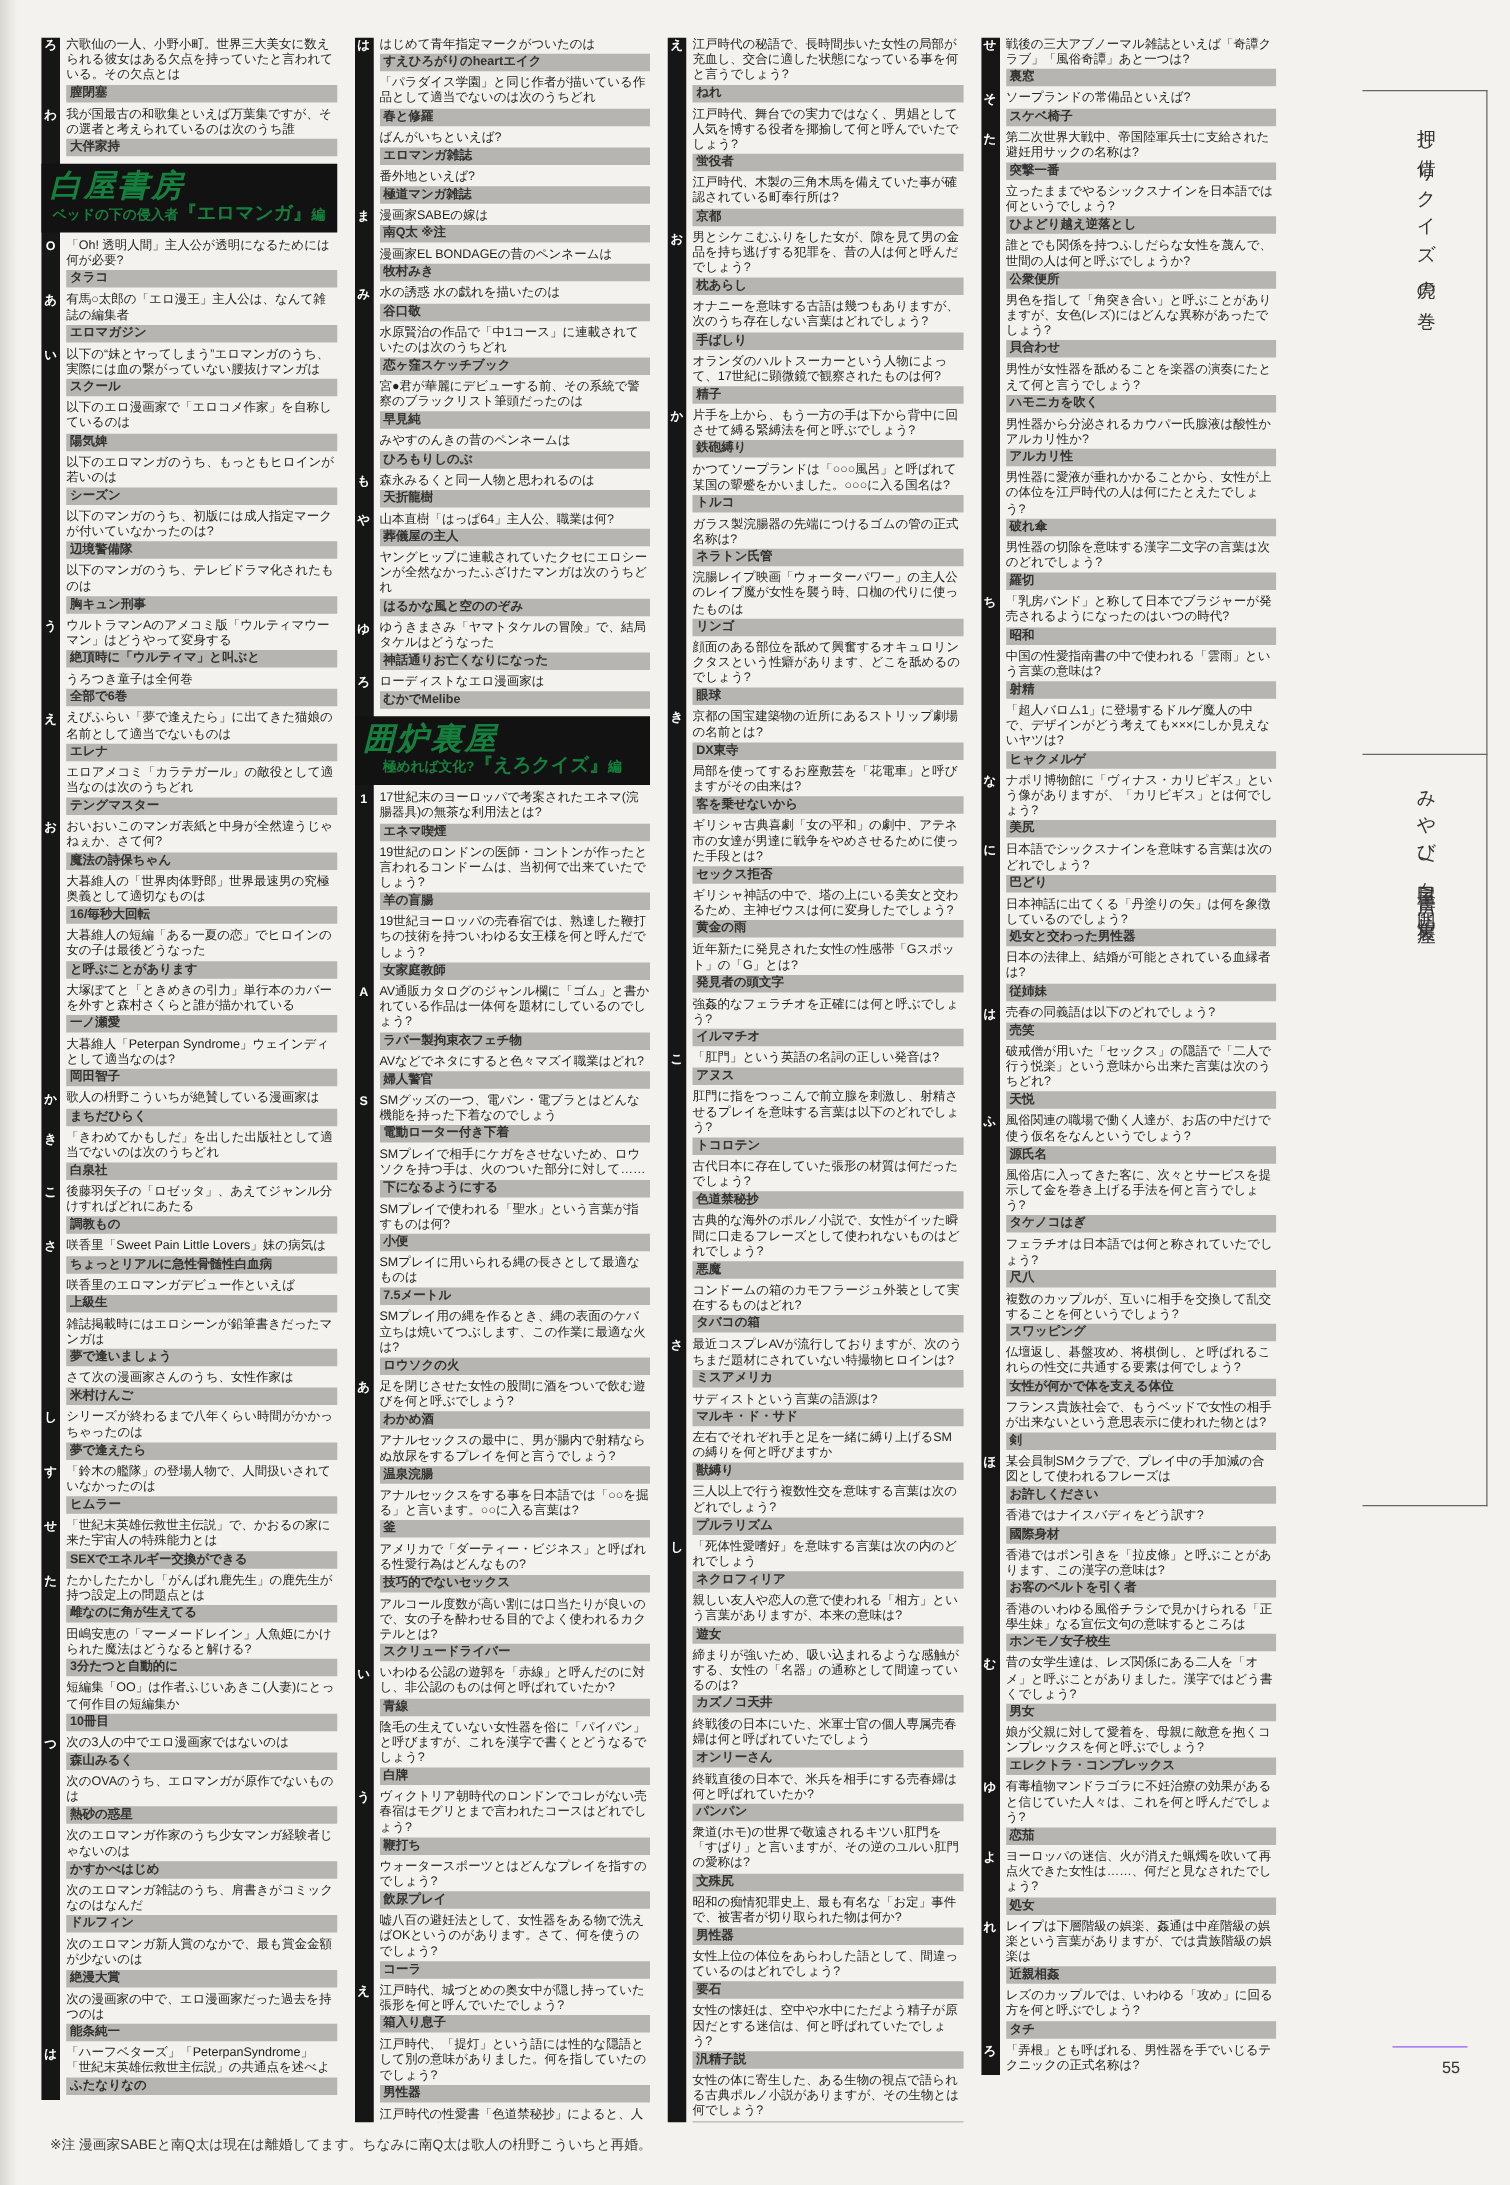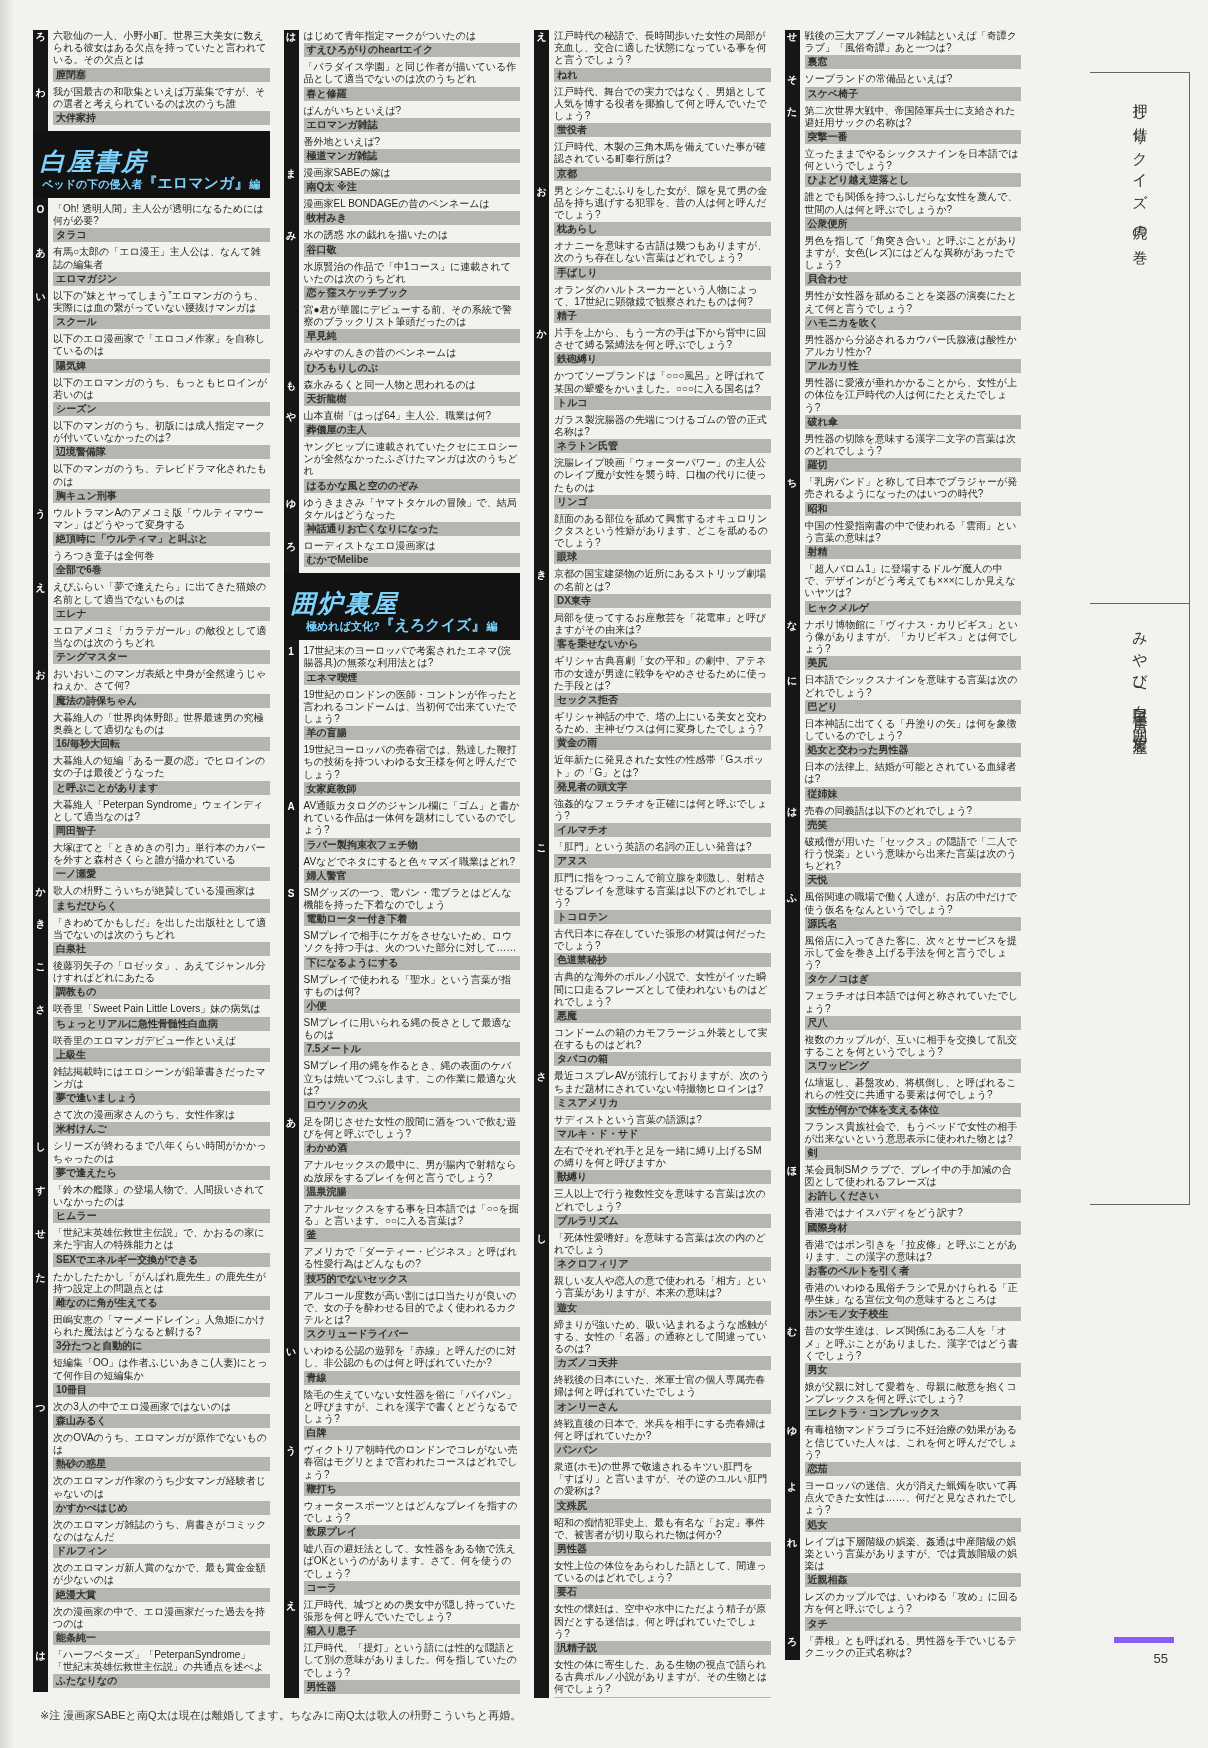--- a/index.html
+++ b/index.html
@@ -14,34 +14,34 @@
         align-items:start;overflow:hidden;}
   .col{position:relative;padding-left:0;max-height:1668px;overflow:hidden;}
   .col::before{content:"";position:absolute;left:0;top:0;bottom:0;width:15px;background:#161616;}
   .entry{position:relative;display:grid;grid-template-columns:15px 1fr;column-gap:5px;}
   .kana{color:#fff;font-weight:bold;font-size:10px;line-height:12px;text-align:center;
         padding-top:1px;z-index:1;}
   .q{margin:0 0 1px 0;font-size:10px;line-height:12.2px;color:#1f1f1f;
      letter-spacing:0;word-break:break-all;}
   .a{margin:1px 0 4px 0;font-size:10px;line-height:12px;background:#b6b5b1;
      color:#333;font-weight:bold;padding:1px 3px;word-break:break-all;}
-  .sec{background:#121212;color:#7dd3fc;padding:17px 7px 6px 7px;margin:2px 0 5px 0;
+  .sec{background:#121212;color:#15803d;padding:5px 7px 6px 7px;margin:2px 0 5px 0;
        position:relative;z-index:1;}
   .sec .t{font-size:25px;font-weight:bold;line-height:27px;letter-spacing:2px;font-style:italic;}
   .sec .s{font-size:11px;line-height:16px;font-weight:bold;text-align:center;}
   .sec .s b{font-size:15px;}
   
   .sidebar{position:absolute;right:18px;top:72px;width:100px;}
   .sb-box{border-top:1px solid #666;border-right:1px solid #666;
           display:flex;justify-content:center;}
   .sb-box:last-of-type{border-bottom:1px solid #666;}
   .vtext{writing-mode:vertical-rl;text-orientation:mixed;font-size:15px;color:#333;
          letter-spacing:4px;padding:18px 0;}
   .pageno{position:absolute;right:34px;top:1637px;font-size:13px;color:#333;
-          border-top:6px solid #8b5cf6;padding:8px 6px 0 40px;}
+          border-top:1px solid #8b5cf6;padding:8px 6px 0 40px;}
   .footnote{position:absolute;left:40px;top:1708px;font-size:11px;color:#3a3a3a;}
 </style>
 </head>
 <body>
 
 <div class="page">
 
   <div class="cols">
     <div class="col">
         <div class="entry">
@@ -156,29 +156,29 @@
         <div class="entry">
           <span class="kana"></span>
           <div>
             <p class="q">大暮維人の短編「ある一夏の恋」でヒロインの女の子は最後どうなった</p>
             <div class="a">と呼ぶことがあります</div>
           </div>
         </div>
         <div class="entry">
           <span class="kana"></span>
           <div>
+            <p class="q">大塚ぽてと「ときめきの引力」単行本のカバーを外すと森村さくらと誰が描かれている</p>
+            <div class="a">一ノ瀬愛</div>
+          </div>
+        </div>
+        <div class="entry">
+          <span class="kana"></span>
+          <div>
             <p class="q">大暮維人「Peterpan Syndrome」ウェインディとして適当なのは?</p>
             <div class="a">岡田智子</div>
-          </div>
-        </div>
-        <div class="entry">
-          <span class="kana"></span>
-          <div>
-            <p class="q">大塚ぽてと「ときめきの引力」単行本のカバーを外すと森村さくらと誰が描かれている</p>
-            <div class="a">一ノ瀬愛</div>
           </div>
         </div>
         <div class="entry">
           <span class="kana">か</span>
           <div>
             <p class="q">歌人の枡野こういちが絶賛している漫画家は</p>
             <div class="a">まちだひらく</div>
           </div>
         </div>
         <div class="entry">

